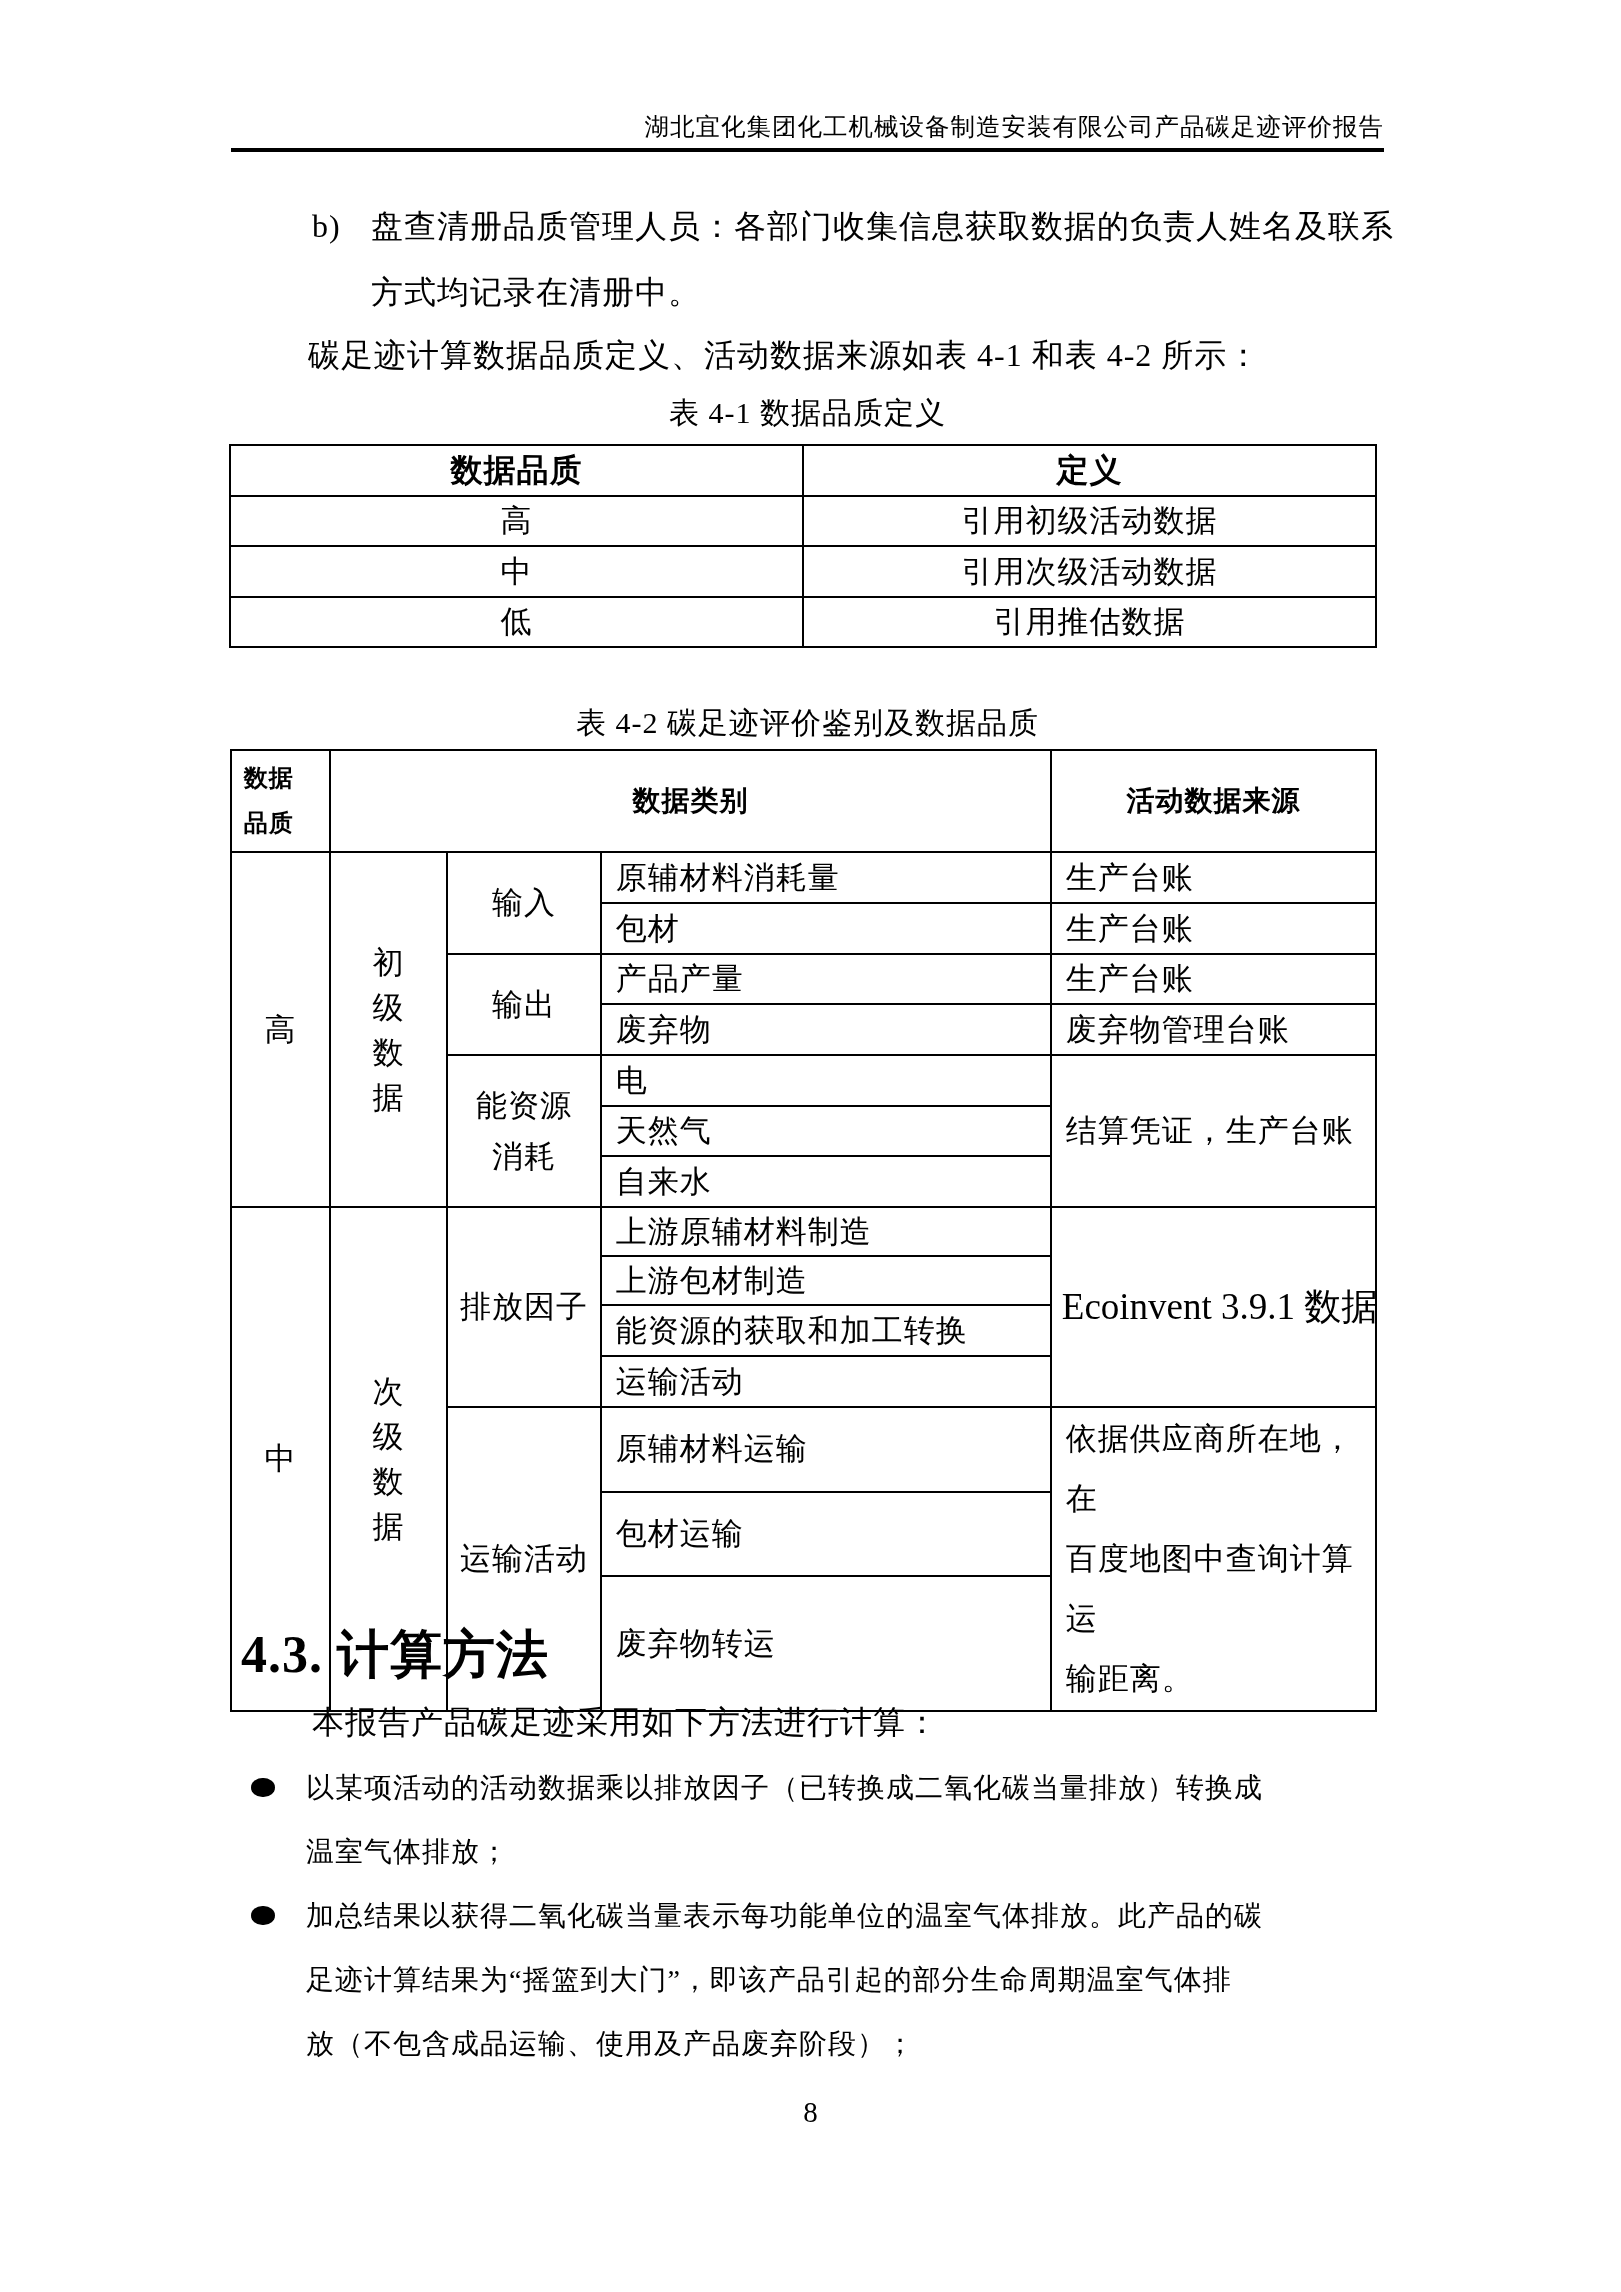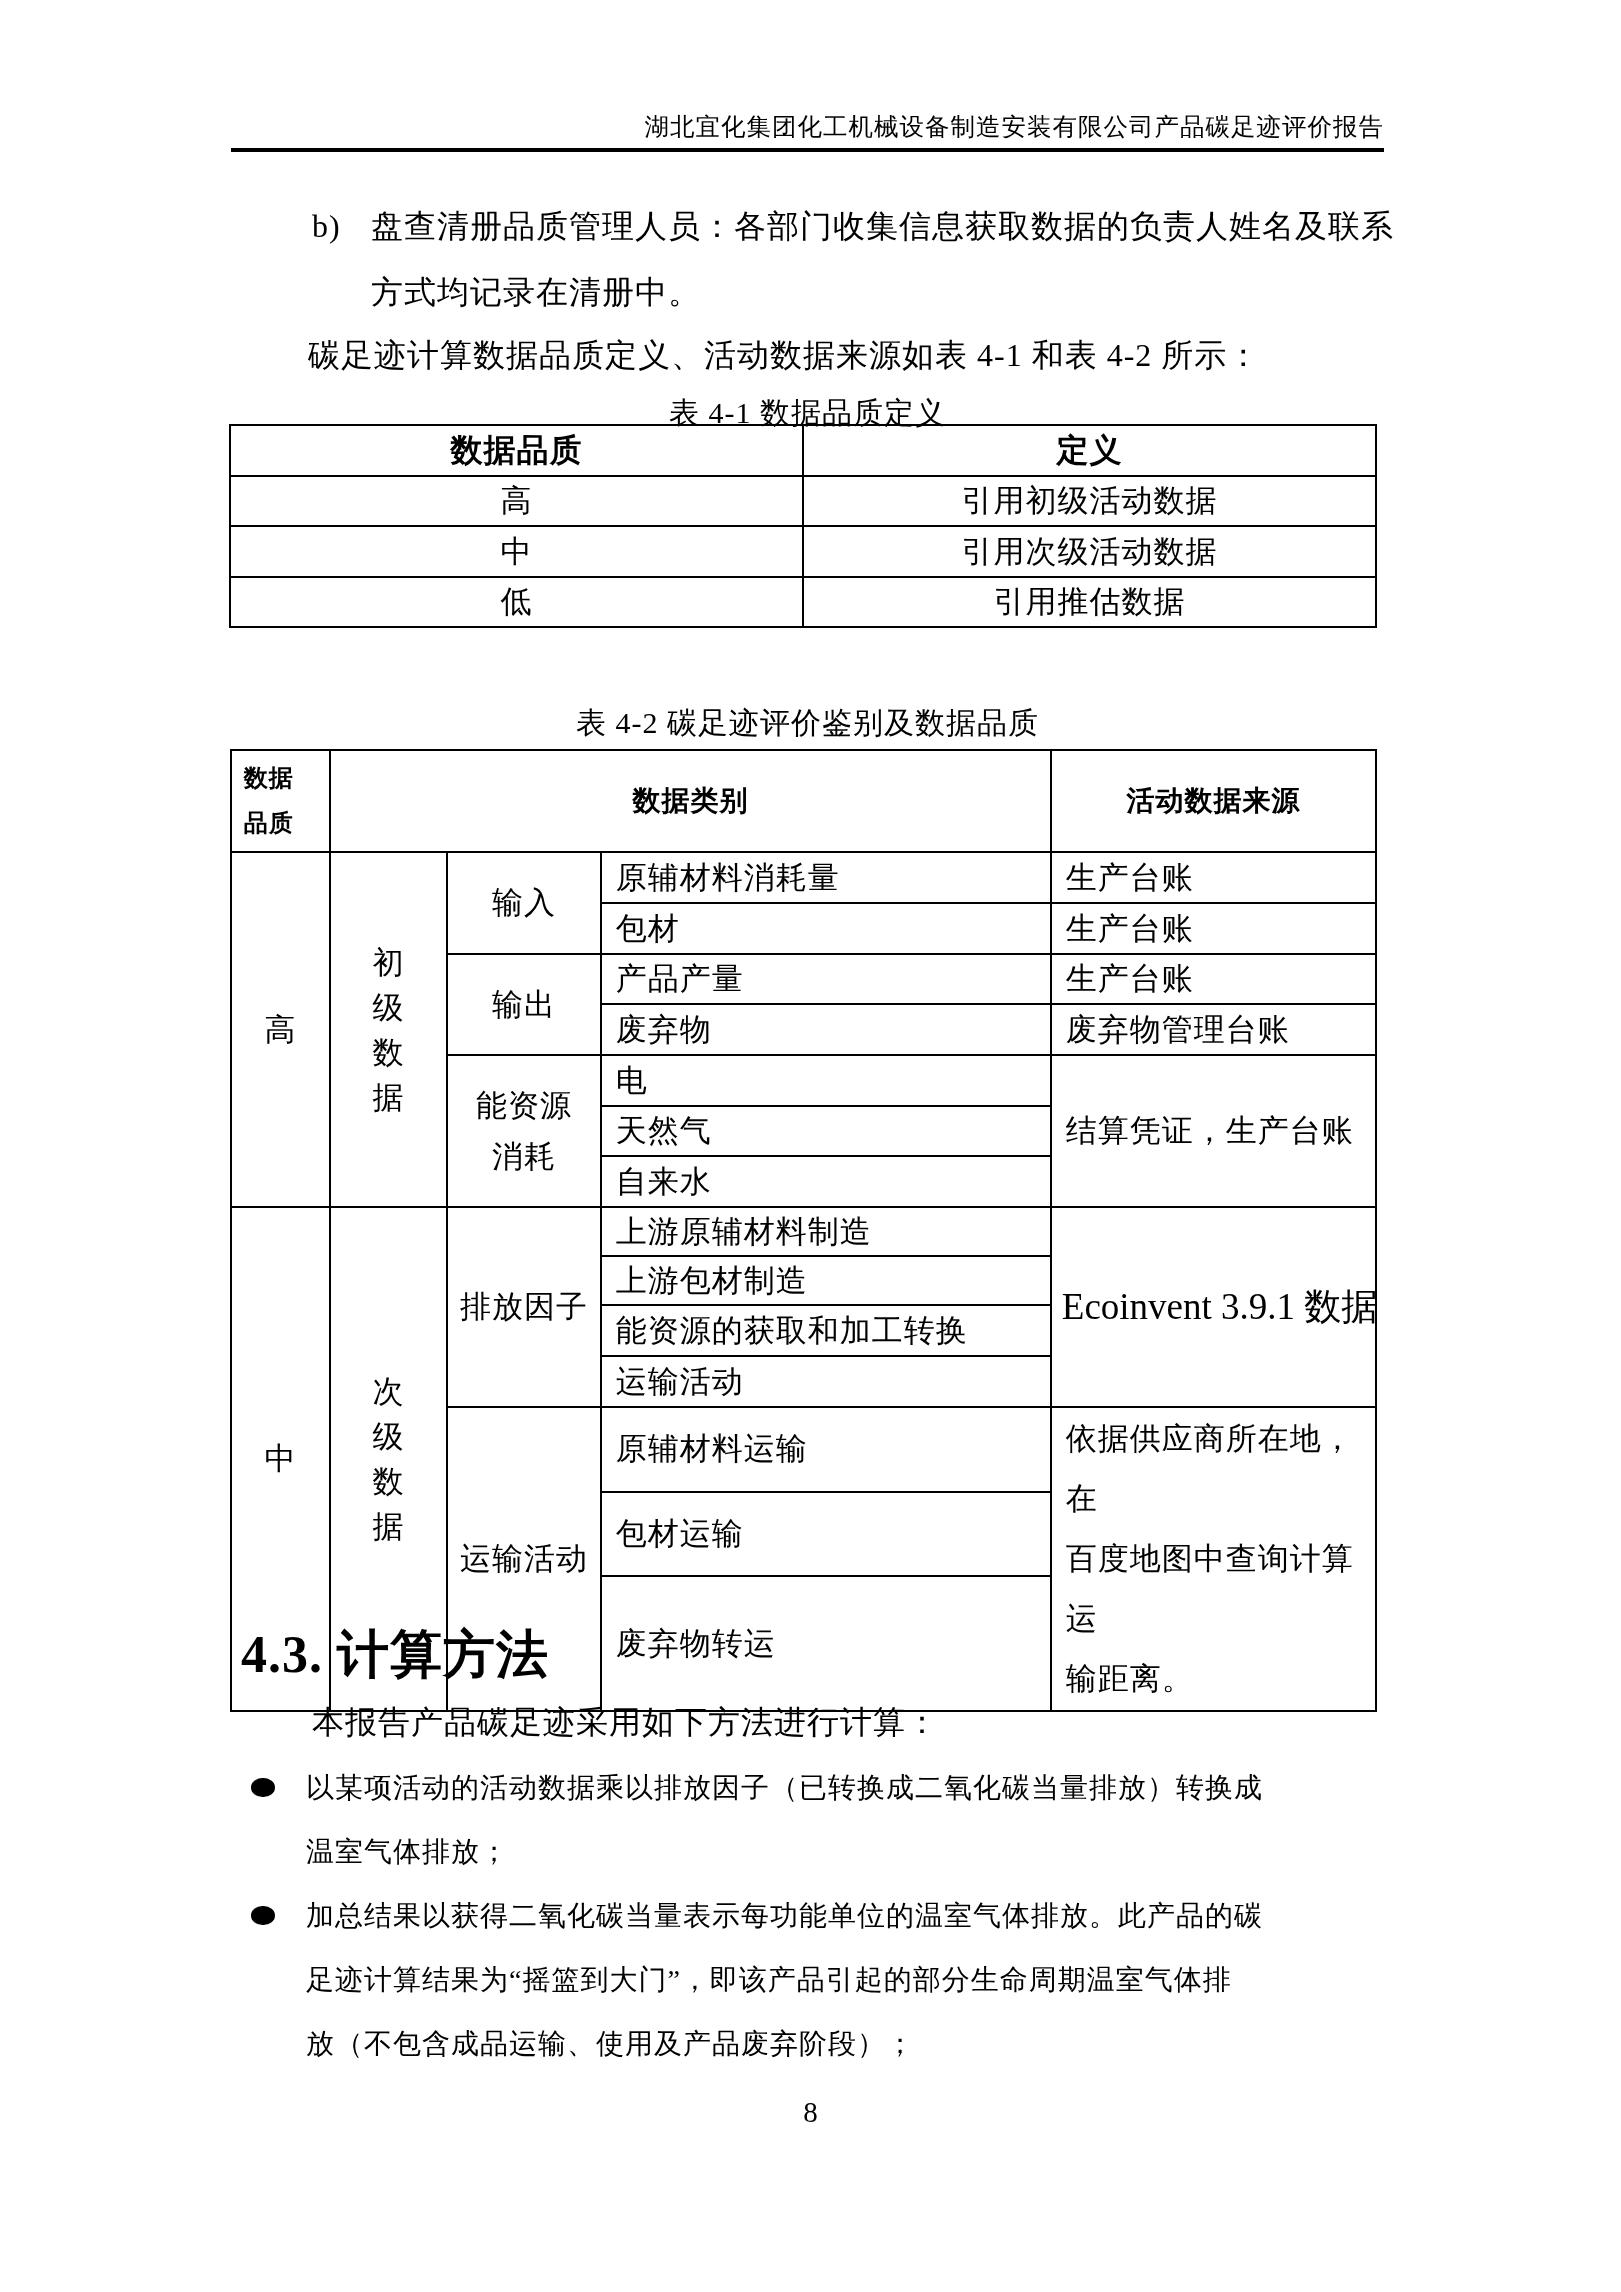--- a/index.html
+++ b/index.html
@@ -25,21 +25,21 @@
   .para-b .lbl{display:inline-block;width:59px;}
   .para-b .row2{margin-left:59px;}
   .para-lead{position:absolute;left:308px;top:334px;font-size:32px;line-height:43px;letter-spacing:1px;}
   
   .caption{position:absolute;left:231px;width:1153px;text-align:center;font-size:30px;line-height:37px;letter-spacing:1px;}
   .cap1{top:394px;}
   .cap2{top:704px;}
   
   table{border-collapse:collapse;table-layout:fixed;}
   td{border:2.9px solid #000;vertical-align:middle;overflow:hidden;}
-  .t1{position:absolute;left:229px;top:424px;width:1147px;}
+  .t1{position:absolute;left:229px;top:444px;width:1147px;}
   .t1 td{text-align:center;font-size:31px;letter-spacing:1px;}
   .t1 .hd{font-weight:bold;font-size:32px;}
   .t2{position:absolute;left:230px;top:749px;width:1145px;}
   .t2 .hd{font-weight:bold;font-size:28px;text-align:center;letter-spacing:1px;}
   .t2 .hd-q{font-weight:bold;font-size:24px;text-align:left;padding-left:11.8px;letter-spacing:1px;}
   .t2 .hd-q div{line-height:45px;}
   .t2 .c{text-align:center;font-size:31px;letter-spacing:1px;}
   .t2 .lvl div{line-height:45px;text-align:center;font-size:31px;}
   .t2 .sub2 div{line-height:51px;text-align:center;font-size:31px;}
   .t2 .cat{text-align:left;padding-left:13.7px;font-size:31px;letter-spacing:1px;}

